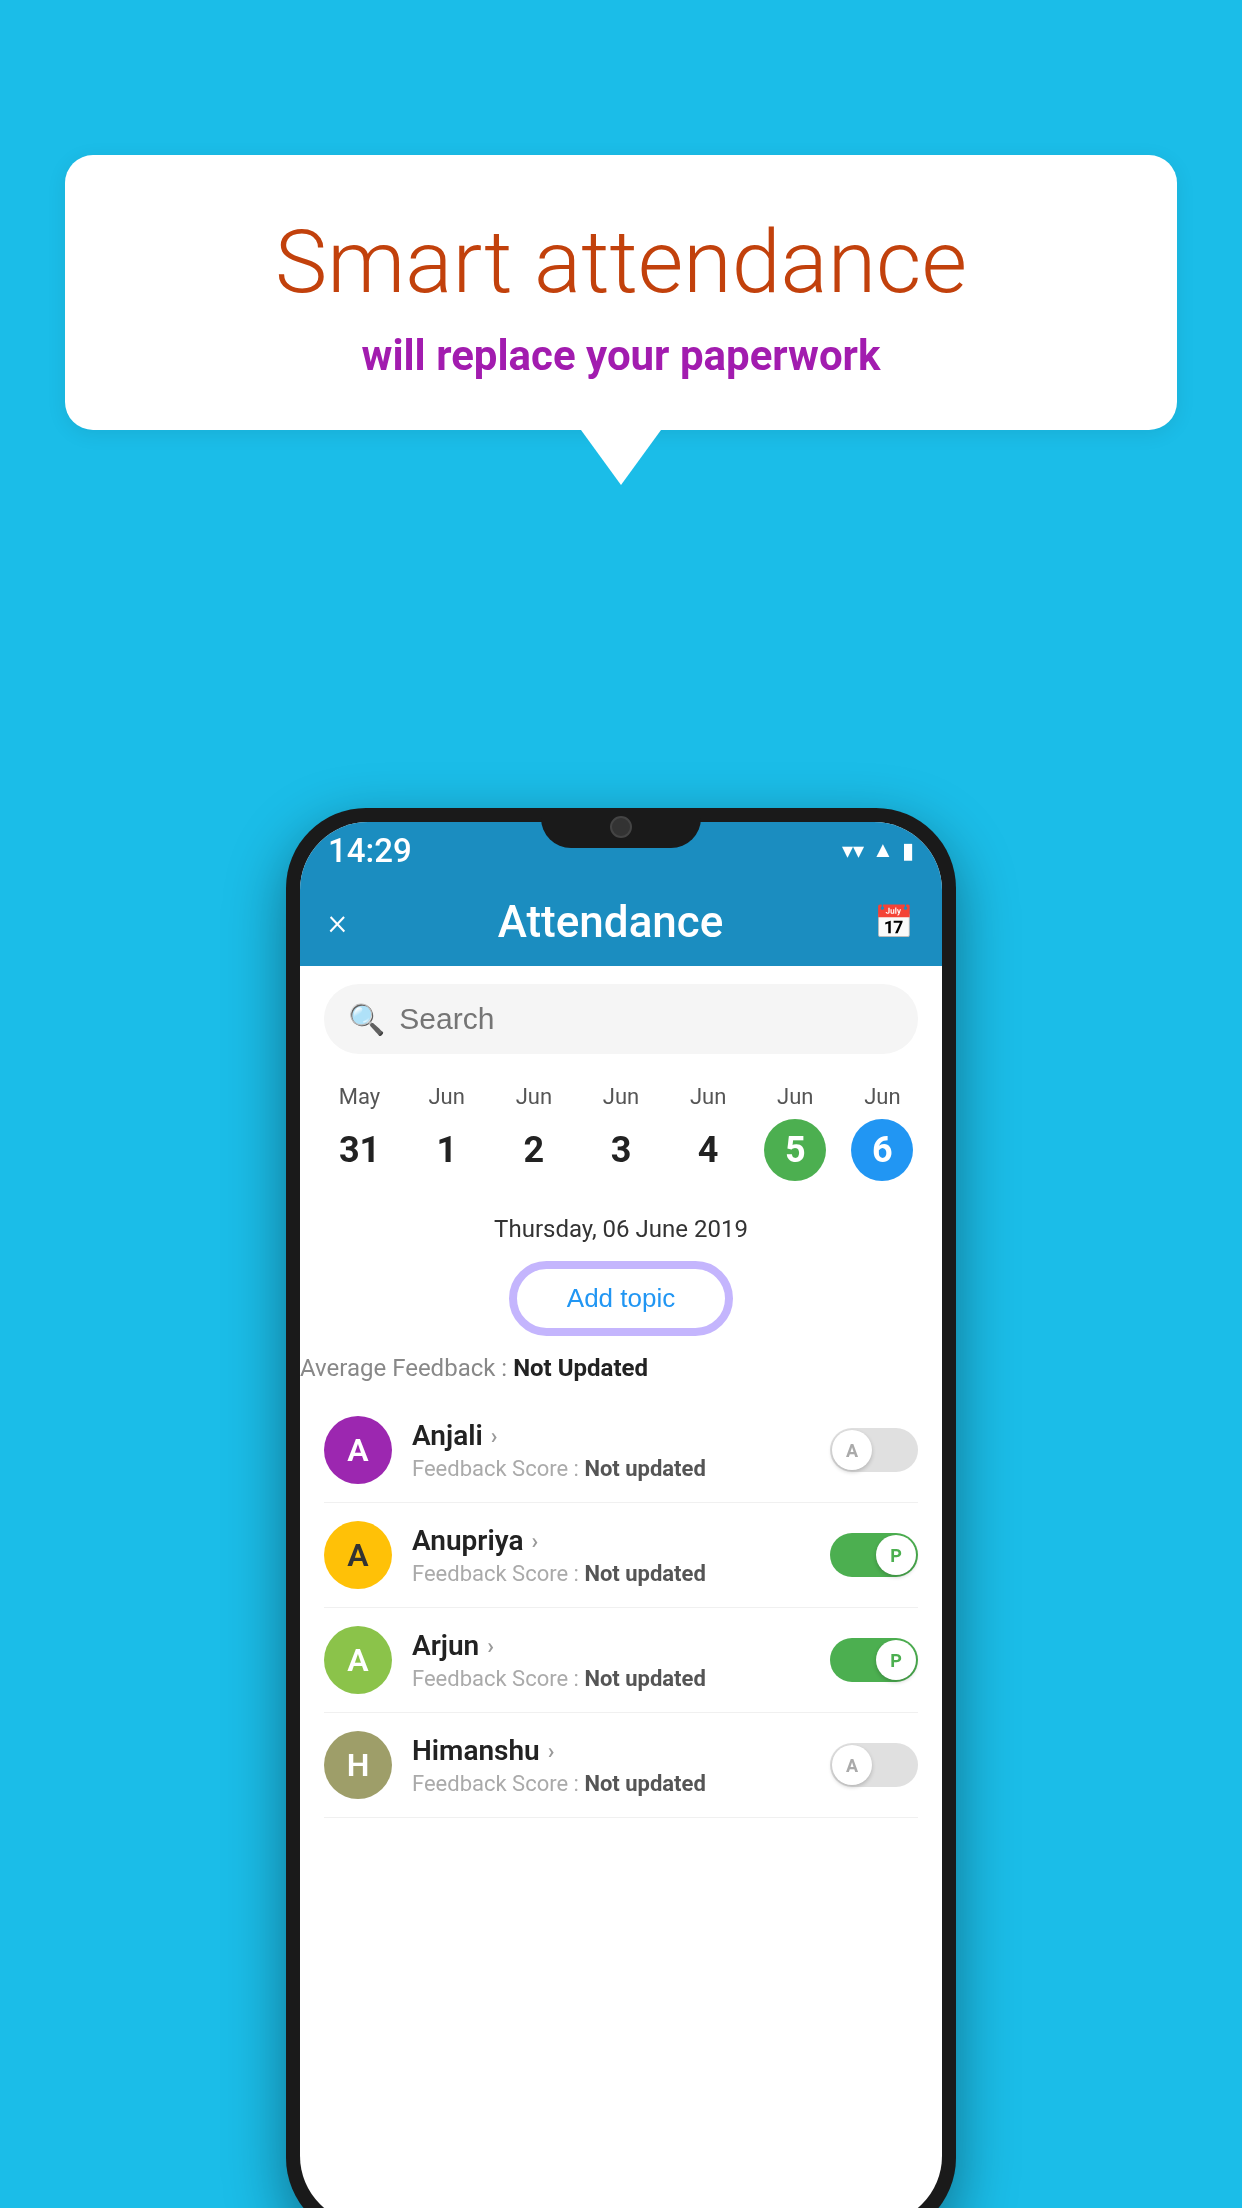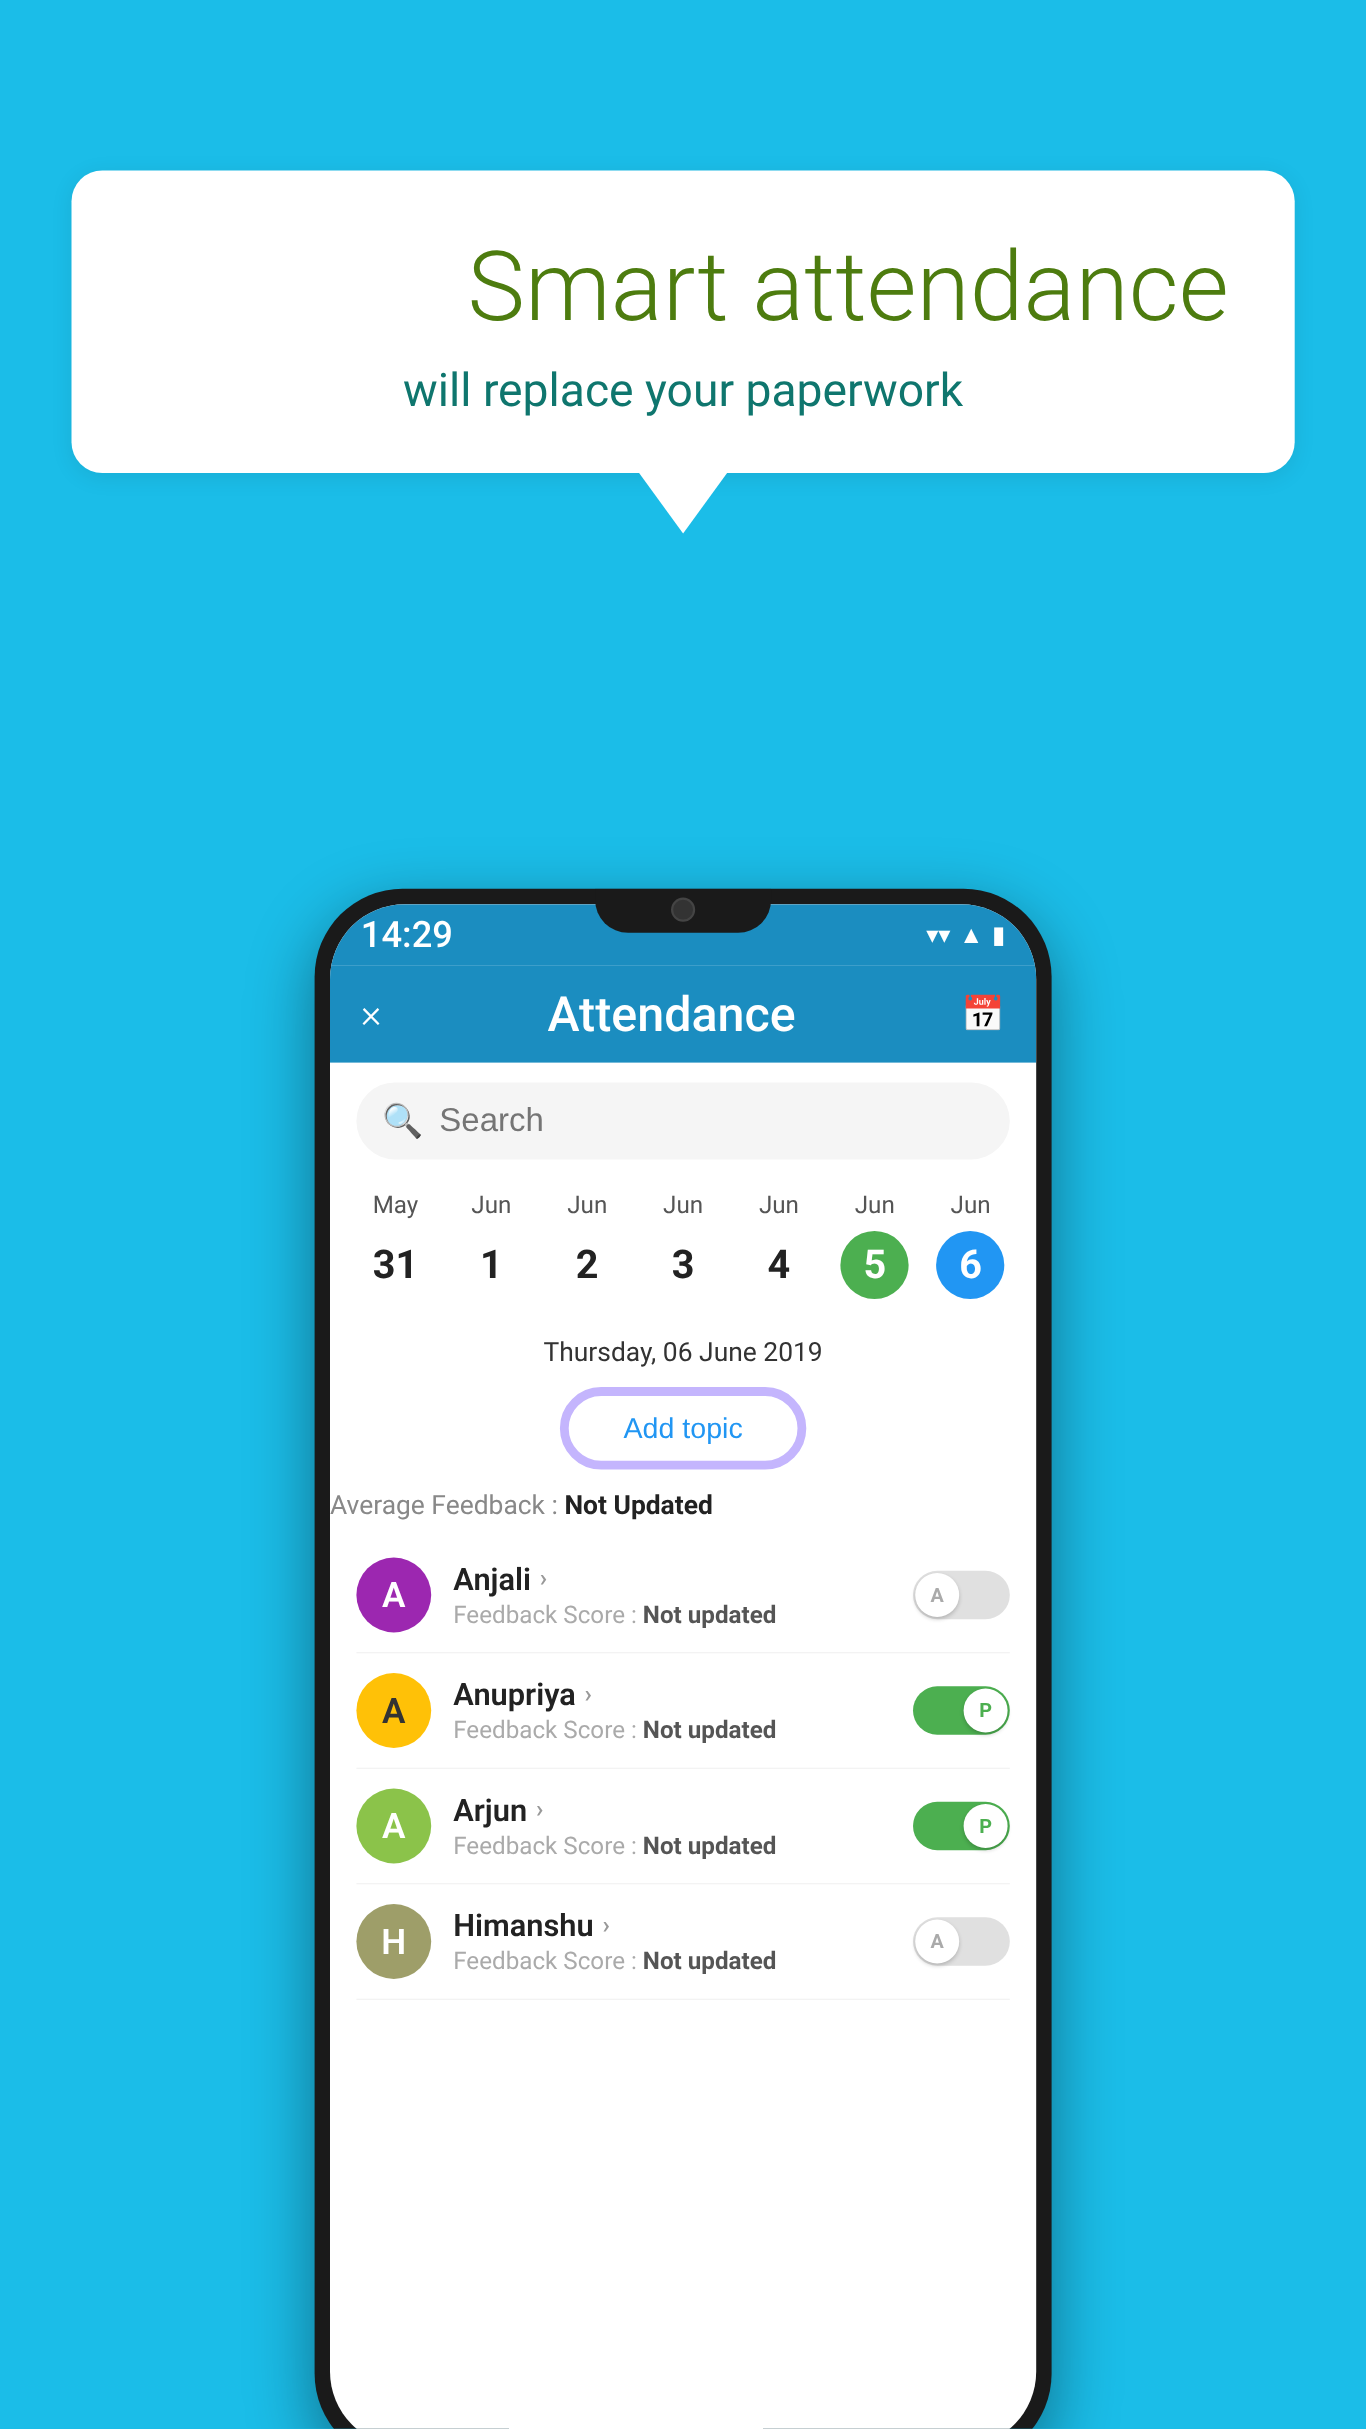--- a/index.html
+++ b/index.html
@@ -32,31 +32,30 @@
     .speech-bubble-tail {
       width: 0;
       height: 0;
       border-left: 40px solid transparent;
       border-right: 40px solid transparent;
       border-top: 55px solid white;
       margin: 0 auto;
     }
 
     .bubble-title {
-      color: #4d7c0f;
+      color: #c2410c;
       font-size: 88px;
       font-weight: 300;
       margin-bottom: 18px;
-      text-align: right;
     }
 
     .bubble-subtitle {
-      color: #0f766e;
+      color: #a21caf;
       font-size: 42px;
-      font-weight: 400;
+      font-weight: 700;
     }
 
     
     .phone-frame {
       position: absolute;
       bottom: -30px;
       left: 50%;
       transform: translateX(-50%);
       width: 670px;
       height: 1430px;

